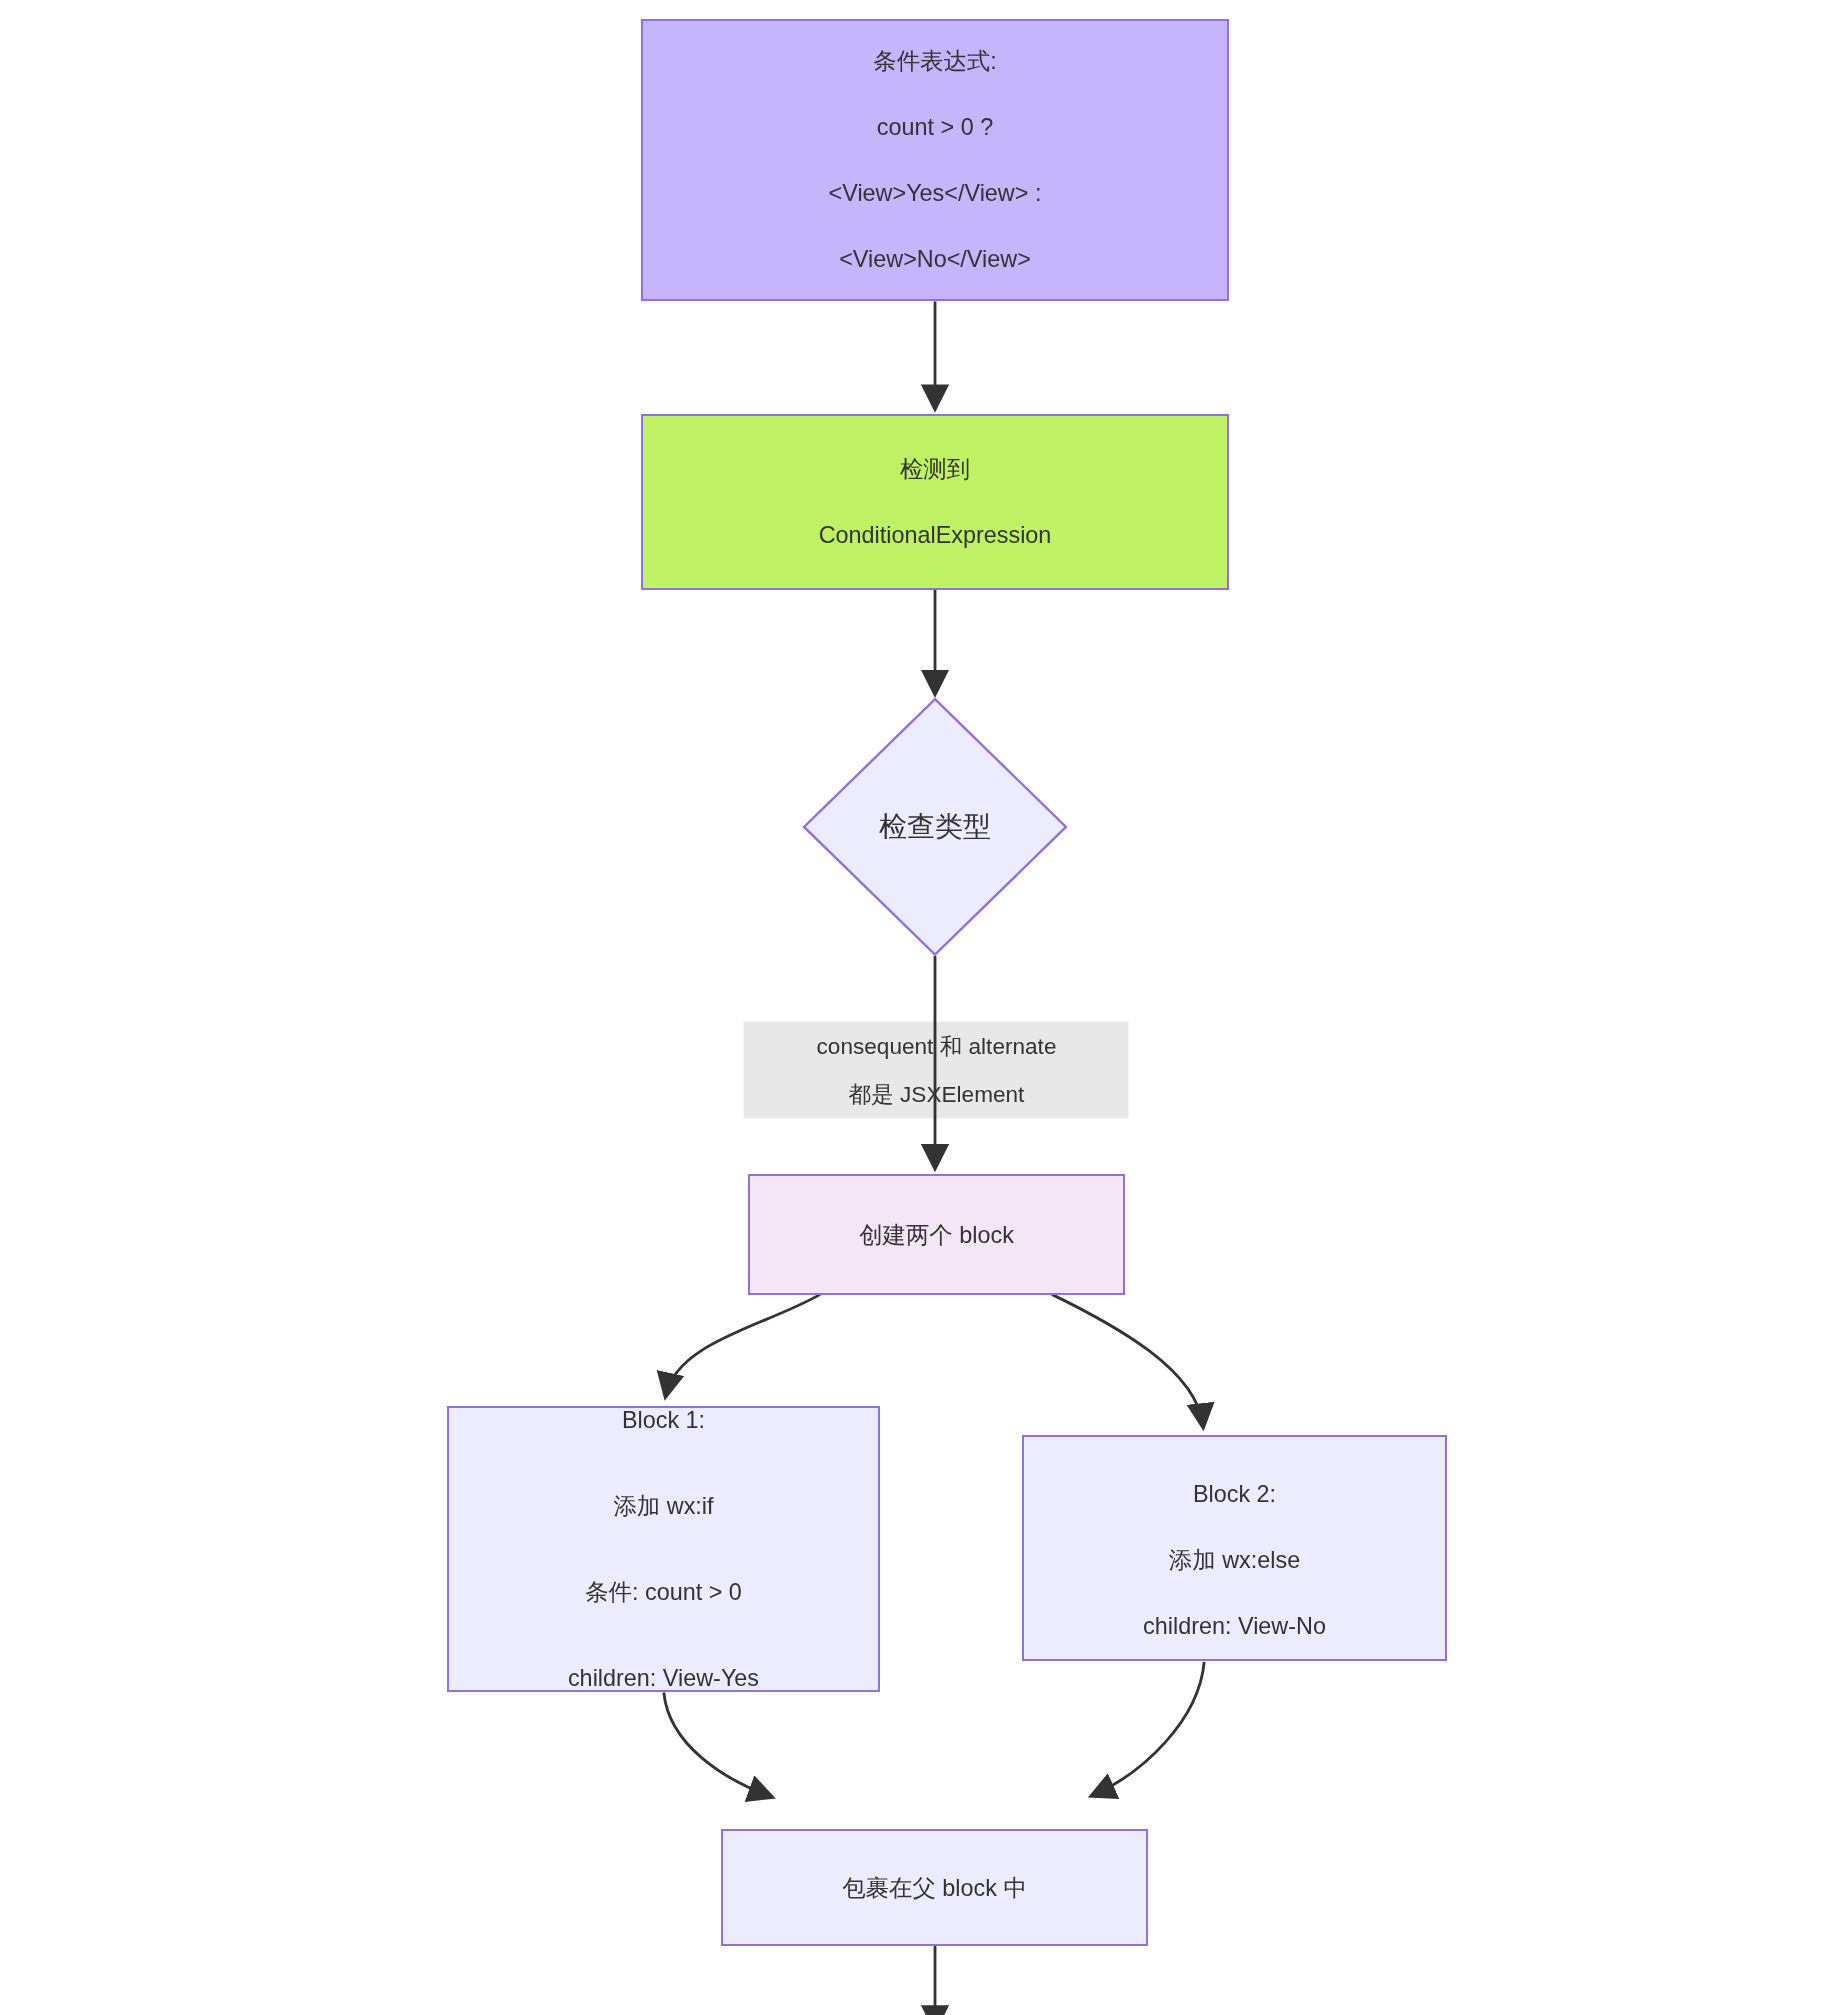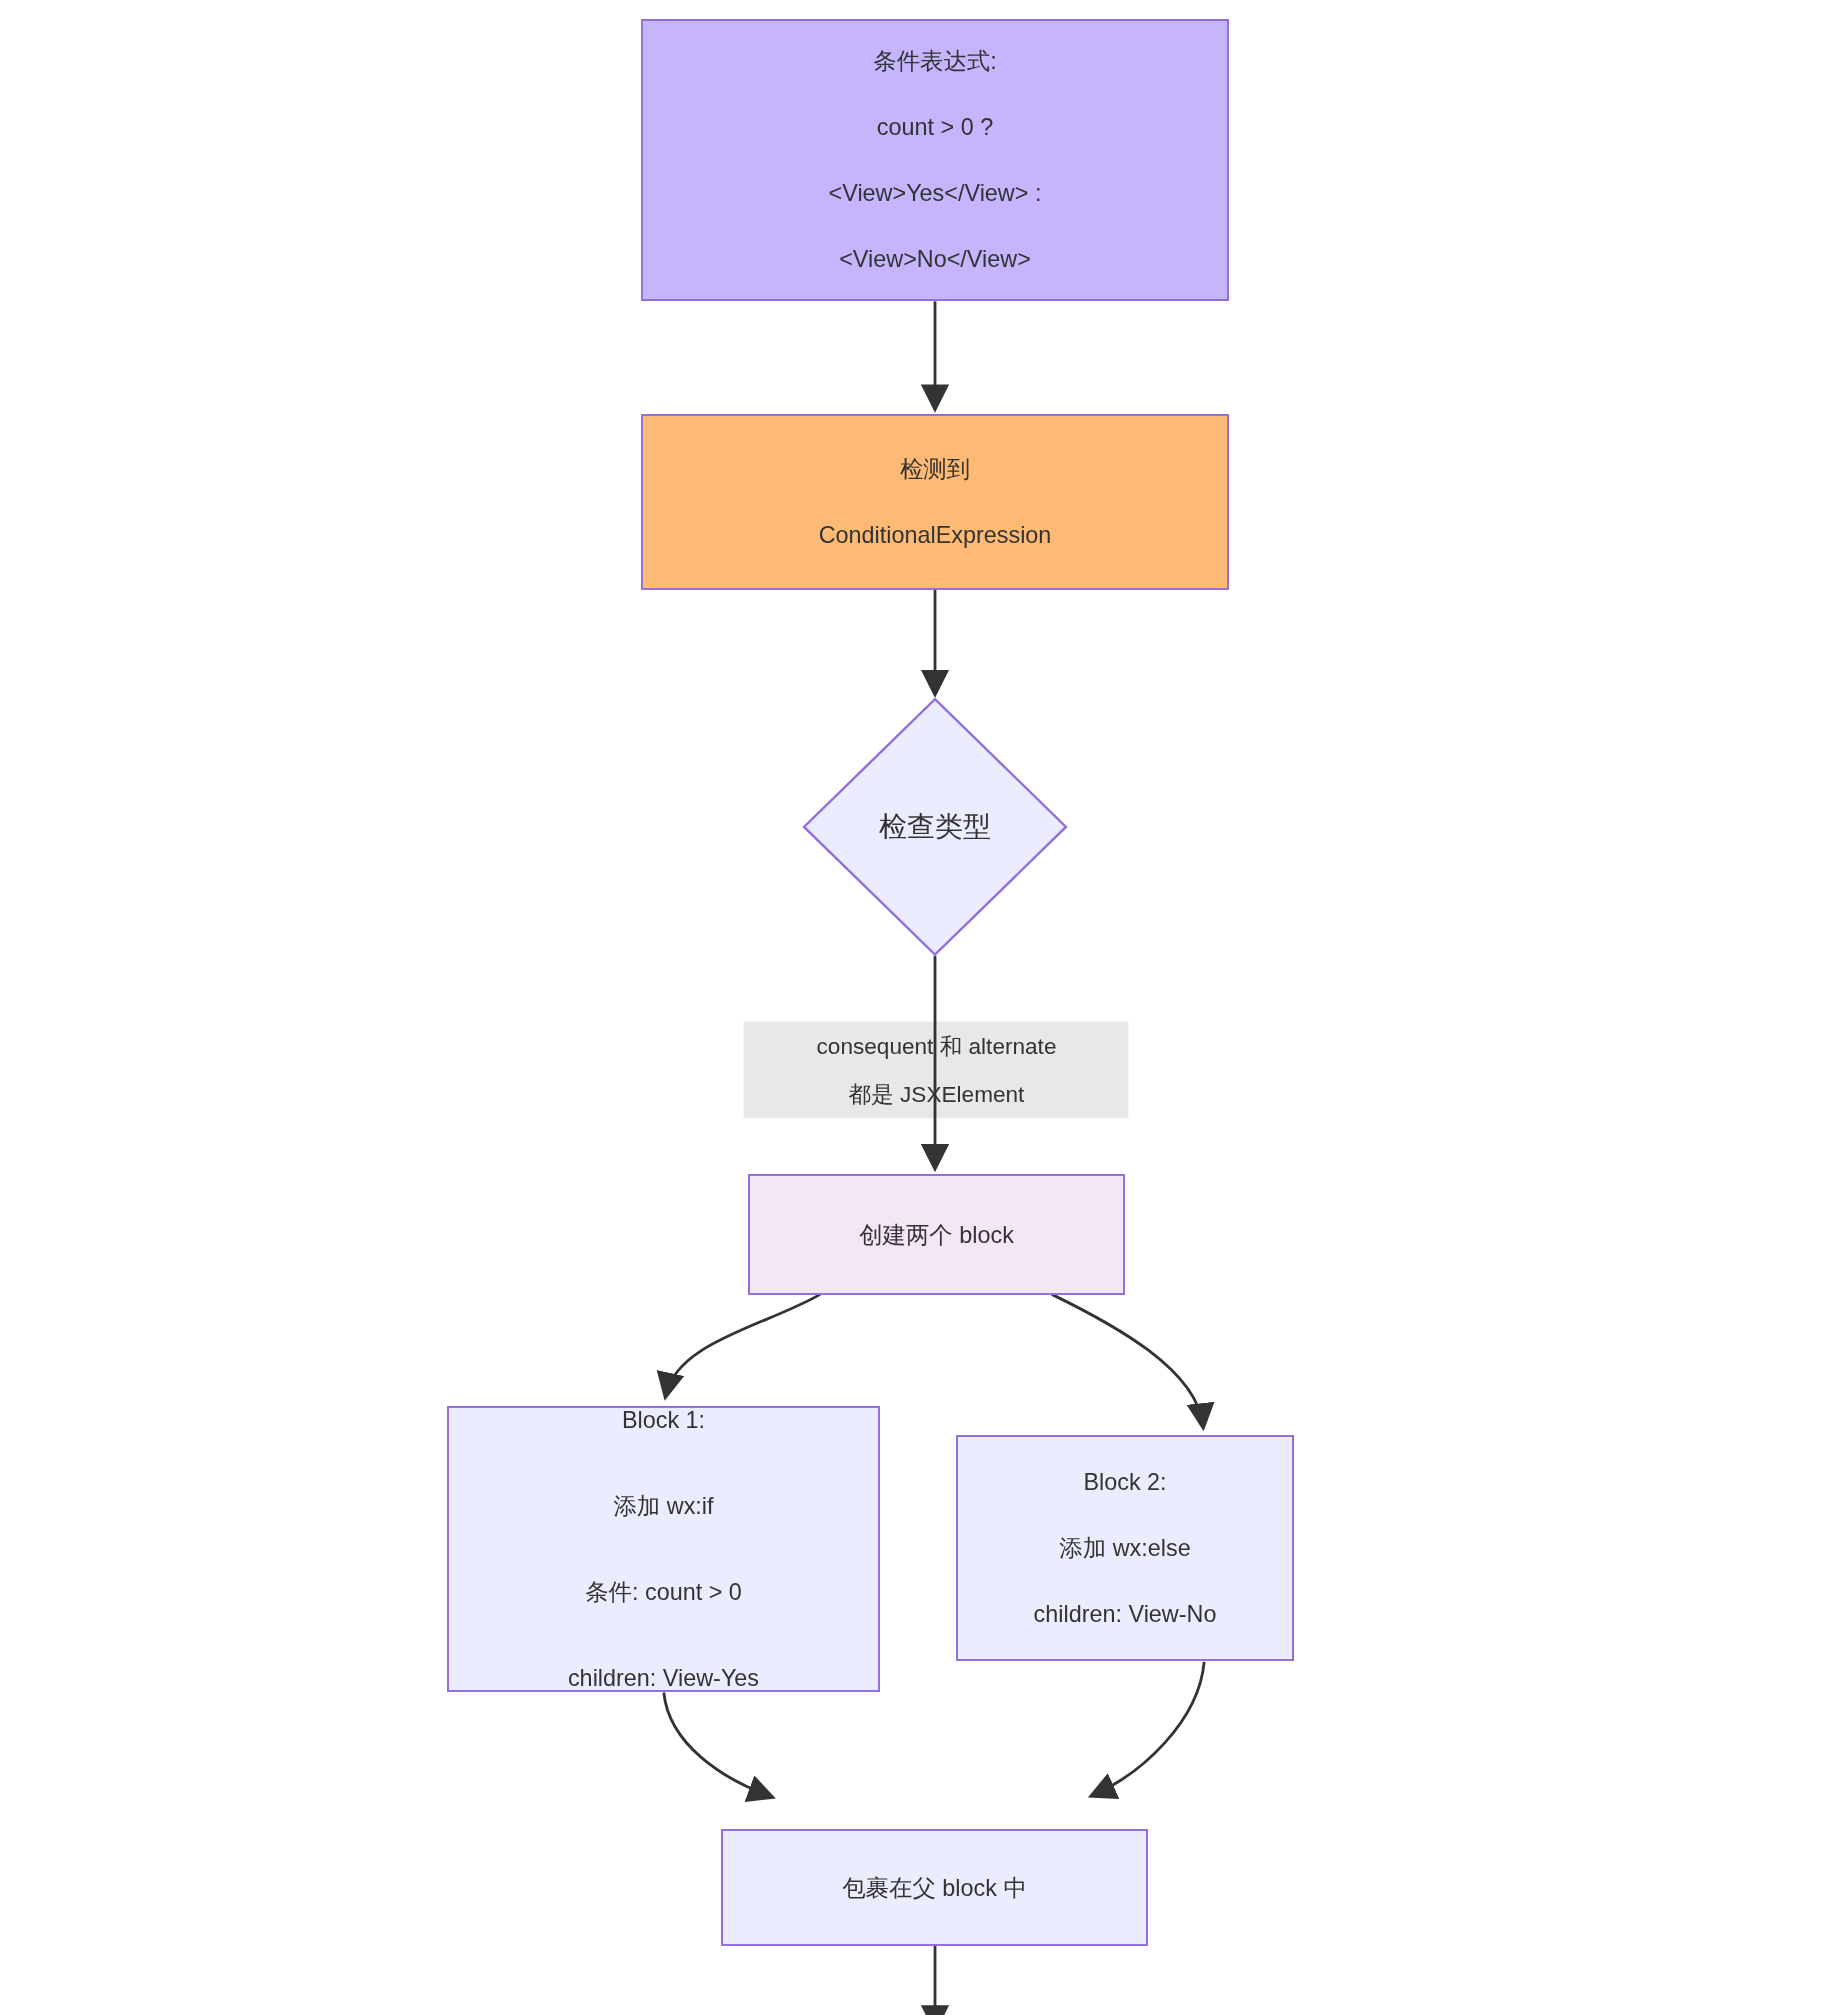--- a/index.html
+++ b/index.html
@@ -22,21 +22,21 @@
     justify-content:center;
     text-align:center;
     font-size:23.4px;
     line-height:66px;
     white-space:pre;
   }
   .node-input   {left:641px;top:19.3px;  width:588px;height:282px;}
   .node-detect  {left:641px;top:414px;width:588px;height:176px;}
   .node-create  {left:748px;top:1174px;width:377px; height:121px;}
   .node-block1  {left:447px;top:1406px;width:433px;height:286px;}
-  .node-block2  {left:956px;top:1435px;width:338px;height:226px;}
+  .node-block2  {left:1022px;top:1435px;width:425px;height:226px;justify-content:flex-end;}
   .node-wrap    {left:721px;top:1805px;width:427px;height:117px;margin-top:24px;}
   .diamond-label{
     position:absolute;left:804px;top:699px;width:262px;height:256px;
     display:flex;align-items:center;justify-content:center;
     font-size:28px;white-space:pre;
   }
   .edge-label{
     position:absolute;left:744px;top:1022px;width:385px;height:97px;
     display:flex;flex-direction:column;align-items:center;justify-content:center;
     font-size:22.6px;line-height:48px;white-space:pre;
@@ -68,21 +68,21 @@
     <polygon points="2320,1735 2645,2052 2320,2369 1995,2052" fill="#ECECFF" stroke="#9370DB" stroke-width="6"></polygon>
   </svg>
 
   <div class="node node-input" style="background-color: #c4b5fd;">
     <div>条件表达式:</div>
     <div>count &gt; 0 ?</div>
     <div>&lt;View&gt;Yes&lt;/View&gt; :</div>
     <div>&lt;View&gt;No&lt;/View&gt;</div>
   </div>
 
-  <div class="node node-detect" style="background-color: #fdba74;">
+  <div class="node node-detect" style="background-color: #bef264;">
     <div>检测到</div>
     <div>ConditionalExpression</div>
   </div>
 
   <div class="diamond-label">检查类型</div>
 
   <div class="edge-label">
     <div>consequent 和 alternate</div>
     <div>都是 JSXElement</div>
   </div>

